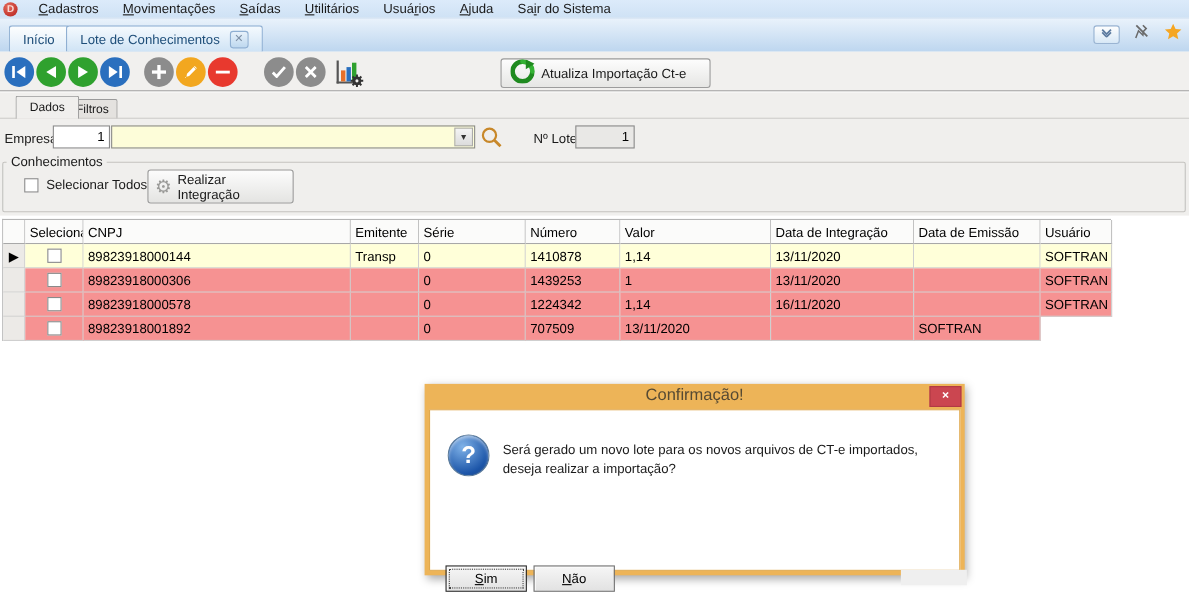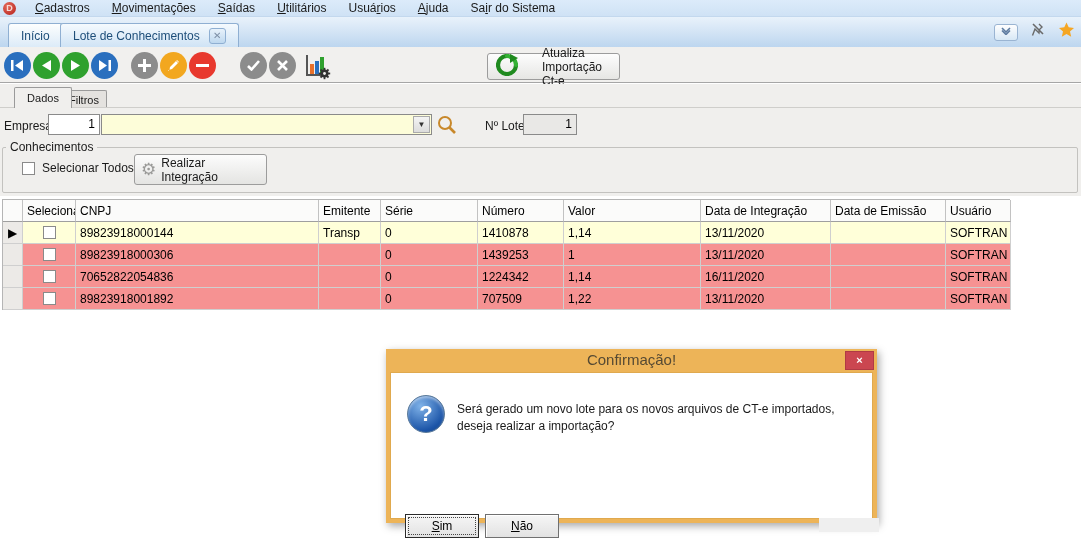--- a/index.html
+++ b/index.html
@@ -28,23 +28,23 @@
   .chev-btn { width:24px; height:17px; border:1px solid #9ab4d2; border-radius:3px;
     background:linear-gradient(#fefefe,#d8e8f6); color:#5d7ba0; font-size:9px; text-align:center; line-height:15px; }
 
   
   .toolbar { position:absolute; left:0; top:47px; width:1081px; height:36px; background:#f1f0ee;
     border-bottom:1px solid #a6a6a6; }
   .tb-btn { position:absolute; top:5px; width:27px; height:27px; border-radius:50%;
     display:flex; align-items:center; justify-content:center; }
   .tb-btn svg { display:block; }
   .chart-btn { position:absolute; top:5px; width:28px; height:28px; display:flex; align-items:flex-end; }
-  .update-btn { position:absolute; left:455px; top:6px; width:133px; height:27px;
+  .update-btn { position:absolute; left:455px; top:6px; width:191px; height:27px;
     border:1px solid #9c9c9c; border-radius:3px; background:linear-gradient(#fdfdfd,#e6e6e4);
-    display:flex; align-items:center; gap:24px; padding:0 8px; font-size:12px; color:#1a1a1a;margin-left:32px; }
+    display:flex; align-items:center; gap:6px; padding:0 8px; font-size:12px; color:#1a1a1a; }
 
   
   .content-bg { position:absolute; left:0; top:84px; width:1081px; height:112px; background:#f0efed; }
   .page-tab { position:absolute; font-size:11px; color:#1a1a1a; border:1px solid #9a9a9a; border-bottom:none;
     border-radius:2px 2px 0 0; background:#f0efed; display:flex; align-items:center; justify-content:center; }
   .page-tab.active { left:14px; top:87px; width:58px; height:21px; z-index:2; }
   .page-tab.inactive { left:61px; top:90px; width:46px; height:18px; background:#e4e2df; }
   .page-line { position:absolute; left:0; top:107px; width:1081px; height:1px; background:#cfcecb; }
 
   .fld-label { position:absolute; font-size:12px; color:#1a1a1a; }
@@ -300,38 +300,37 @@
     <div class="gcell row-error">1439253</div>
     <div class="gcell row-error">1</div>
     <div class="gcell row-error">13/11/2020</div>
     <div class="gcell row-error"></div>
     <div class="gcell row-error">SOFTRAN</div>
 
     <div class="gcell gind"></div>
     <div class="gcell row-error cell-center">
         <span class="checkbox"></span>
       </div>
-    <div class="gcell row-error">70652822054836</div>
+    <div class="gcell row-error">89823918000578</div>
     <div class="gcell row-error"></div>
     <div class="gcell row-error">0</div>
     <div class="gcell row-error">1224342</div>
     <div class="gcell row-error">1,14</div>
     <div class="gcell row-error">16/11/2020</div>
     <div class="gcell row-error"></div>
     <div class="gcell row-error">SOFTRAN</div>
 
     <div class="gcell gind"></div>
     <div class="gcell row-error cell-center">
         <span class="checkbox"></span>
       </div>
     <div class="gcell row-error">89823918001892</div>
     <div class="gcell row-error"></div>
     <div class="gcell row-error">0</div>
     <div class="gcell row-error">707509</div>
-    <div class="gcell row-error">1,22</div>
     <div class="gcell row-error">13/11/2020</div>
     <div class="gcell row-error"></div>
     <div class="gcell row-error">SOFTRAN</div>
   </div>
 
   <div class="dialog">
     <div class="dlg-title">Confirmação!</div>
     <div class="dlg-close">×</div>
     <div class="dlg-body">
       <div class="q-icon">?</div>

